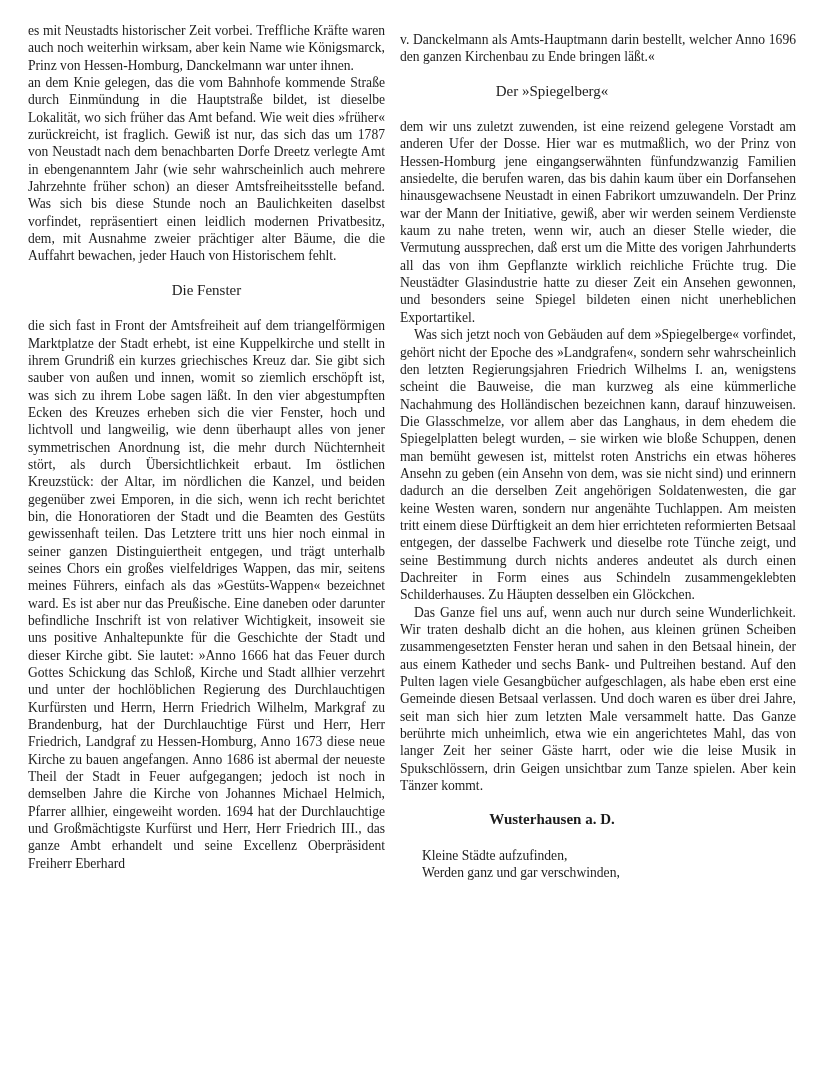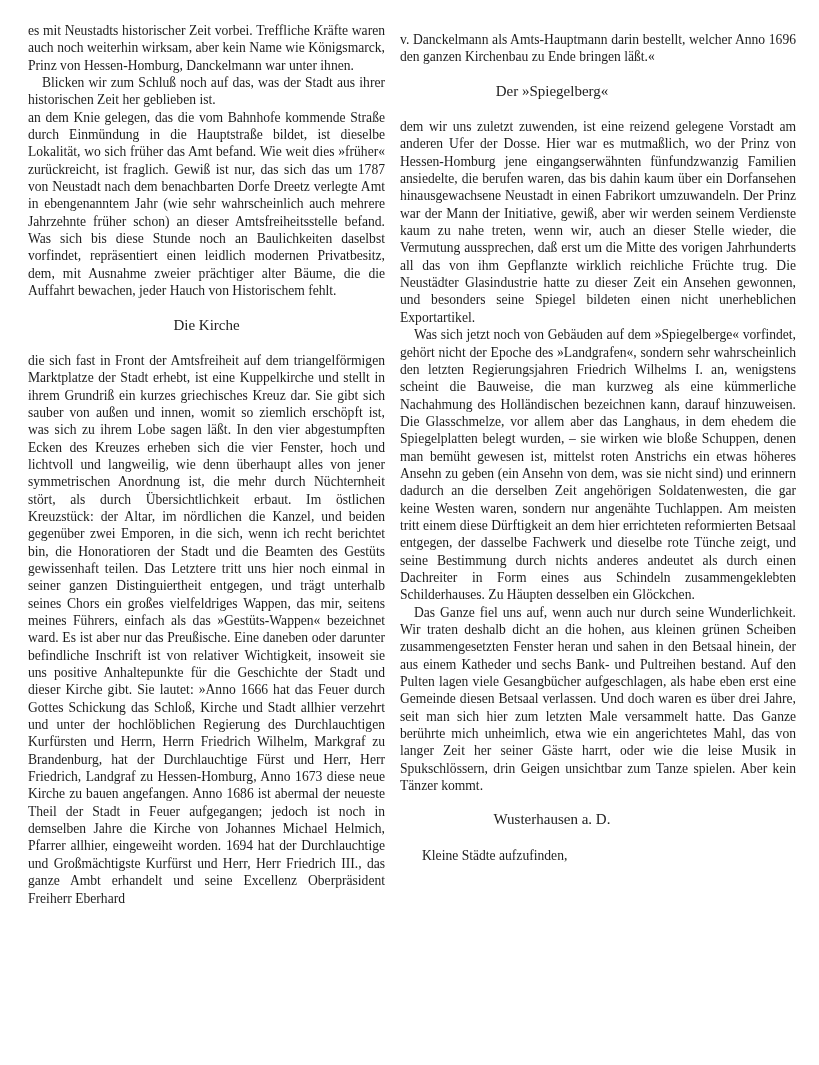--- a/index.html
+++ b/index.html
@@ -32,55 +32,55 @@
     hyphens: auto;
     -webkit-hyphens: auto;
   }
   .para-indent { text-indent: 14px; }
   .section-heading {
     font-size: 15px;
     font-weight: normal;
     text-align: center;
     margin: 17px 0 18px 0;
   }
-  .section-heading.bold { font-weight: normal; }
+  .section-heading.bold { font-weight: bold; }
   
   .col-right .section-heading { padding-right: 92px; }
   .poem { margin: 0; padding-left: 22px; }
   .poem-line { text-align: center; }
   .page-number {
     position: absolute;
     left: 28px;
     top: 1033px;
     font-size: 11.5px;
     line-height: 14px;
   }
 </style>
 </head>
 <body>
 
 <div class="page">
   <div class="cols">
 
     <div class="col col-left">
       <p>es mit Neustadts historischer Zeit vorbei. Treffliche Kräfte waren auch noch weiterhin wirksam, aber kein Name wie Königsmarck, Prinz von Hessen-Homburg, Danckelmann war unter ihnen.</p>
-      <p class="para-indent">Blicken wir zum Schluß noch auf das, was der Stadt aus ihrer historischen Zeit her geblieben ist.</p>
       <p>an dem Knie gelegen, das die vom Bahnhofe kommende Straße durch Einmündung in die Hauptstraße bildet, ist dieselbe Lokalität, wo sich früher das Amt befand. Wie weit dies »früher« zurückreicht, ist fraglich. Gewiß ist nur, das sich das um 1787 von Neustadt nach dem benachbarten Dorfe Dreetz verlegte Amt in ebengenanntem Jahr (wie sehr wahrscheinlich auch mehrere Jahrzehnte früher schon) an dieser Amtsfreiheitsstelle befand. Was sich bis diese Stunde noch an Baulichkeiten daselbst vorfindet, repräsentiert einen leidlich modernen Privatbesitz, dem, mit Ausnahme zweier prächtiger alter Bäume, die die Auffahrt bewachen, jeder Hauch von Historischem fehlt.</p>
-      <div class="section-heading">Die Kirche</div>
+      <div class="section-heading">Die Fenster</div>
       <p>die sich fast in Front der Amtsfreiheit auf dem triangelförmigen Marktplatze der Stadt erhebt, ist eine Kuppelkirche und stellt in ihrem Grundriß ein kurzes griechisches Kreuz dar. Sie gibt sich sauber von außen und innen, womit so ziemlich erschöpft ist, was sich zu ihrem Lobe sagen läßt. In den vier abgestumpften Ecken des Kreuzes erheben sich die vier Fenster, hoch und lichtvoll und langweilig, wie denn überhaupt alles von jener symmetrischen Anordnung ist, die mehr durch Nüchternheit stört, als durch Übersichtlichkeit erbaut. Im östlichen Kreuzstück: der Altar, im nördlichen die Kanzel, und beiden gegenüber zwei Emporen, in die sich, wenn ich recht berichtet bin, die Honoratioren der Stadt und die Beamten des Gestüts gewissenhaft teilen. Das Letztere tritt uns hier noch einmal in seiner ganzen Distinguiertheit entgegen, und trägt unterhalb seines Chors ein großes vielfeldriges Wappen, das mir, seitens meines Führers, einfach als das »Gestüts-Wappen« bezeichnet ward. Es ist aber nur das Preußische. Eine daneben oder darunter befindliche Inschrift ist von relativer Wichtigkeit, insoweit sie uns positive Anhaltepunkte für die Geschichte der Stadt und dieser Kirche gibt. Sie lautet: »Anno 1666 hat das Feuer durch Gottes Schickung das Schloß, Kirche und Stadt allhier verzehrt und unter der hochlöblichen Regierung des Durchlauchtigen Kurfürsten und Herrn, Herrn Friedrich Wilhelm, Markgraf zu Brandenburg, hat der Durchlauchtige Fürst und Herr, Herr Friedrich, Landgraf zu Hessen-Homburg, Anno 1673 diese neue Kirche zu bauen angefangen. Anno 1686 ist abermal der neueste Theil der Stadt in Feuer aufgegangen; jedoch ist noch in demselben Jahre die Kirche von Johannes Michael Helmich, Pfarrer allhier, eingeweiht worden. 1694 hat der Durchlauchtige und Großmächtigste Kurfürst und Herr, Herr Friedrich III., das ganze Ambt erhandelt und seine Excellenz Oberpräsident Freiherr Eberhard</p>
     </div>
 
     <div class="col col-right">
       <p>v. Danckelmann als Amts-Hauptmann darin bestellt, welcher Anno 1696 den ganzen Kirchenbau zu Ende bringen läßt.«</p>
       <div class="section-heading">Der »Spiegelberg«</div>
       <p>dem wir uns zuletzt zuwenden, ist eine reizend gelegene Vorstadt am anderen Ufer der Dosse. Hier war es mutmaßlich, wo der Prinz von Hessen-Homburg jene eingangserwähnten fünfundzwanzig Familien ansiedelte, die berufen waren, das bis dahin kaum über ein Dorfansehen hinausgewachsene Neustadt in einen Fabrikort umzuwandeln. Der Prinz war der Mann der Initiative, gewiß, aber wir werden seinem Verdienste kaum zu nahe treten, wenn wir, auch an dieser Stelle wieder, die Vermutung aussprechen, daß erst um die Mitte des vorigen Jahrhunderts all das von ihm Gepflanzte wirklich reichliche Früchte trug. Die Neustädter Glasindustrie hatte zu dieser Zeit ein Ansehen gewonnen, und besonders seine Spiegel bildeten einen nicht unerheblichen Exportartikel.</p>
       <p class="para-indent">Was sich jetzt noch von Gebäuden auf dem »Spiegelberge« vorfindet, gehört nicht der Epoche des »Landgrafen«, sondern sehr wahrscheinlich den letzten Regierungsjahren Friedrich Wilhelms I. an, wenigstens scheint die Bauweise, die man kurzweg als eine kümmerliche Nachahmung des Holländischen bezeichnen kann, darauf hinzuweisen. Die Glasschmelze, vor allem aber das Langhaus, in dem ehedem die Spiegelplatten belegt wurden, – sie wirken wie bloße Schuppen, denen man bemüht gewesen ist, mittelst roten Anstrichs ein etwas höheres Ansehn zu geben (ein Ansehn von dem, was sie nicht sind) und erinnern dadurch an die derselben Zeit angehörigen Soldatenwesten, die gar keine Westen waren, sondern nur angenähte Tuchlappen. Am meisten tritt einem diese Dürftigkeit an dem hier errichteten reformierten Betsaal entgegen, der dasselbe Fachwerk und dieselbe rote Tünche zeigt, und seine Bestimmung durch nichts anderes andeutet als durch einen Dachreiter in Form eines aus Schindeln zusammengeklebten Schilderhauses. Zu Häupten desselben ein Glöckchen.</p>
       <p class="para-indent">Das Ganze fiel uns auf, wenn auch nur durch seine Wunderlichkeit. Wir traten deshalb dicht an die hohen, aus kleinen grünen Scheiben zusammengesetzten Fenster heran und sahen in den Betsaal hinein, der aus einem Katheder und sechs Bank- und Pultreihen bestand. Auf den Pulten lagen viele Gesangbücher aufgeschlagen, als habe eben erst eine Gemeinde diesen Betsaal verlassen. Und doch waren es über drei Jahre, seit man sich hier zum letzten Male versammelt hatte. Das Ganze berührte mich unheimlich, etwa wie ein angerichtetes Mahl, das von langer Zeit her seiner Gäste harrt, oder wie die leise Musik in Spukschlössern, drin Geigen unsichtbar zum Tanze spielen. Aber kein Tänzer kommt.</p>
       <div class="section-heading bold">Wusterhausen a. D.</div>
       <div class="poem">
         <p class="poem-line">Kleine Städte aufzufinden,</p>
+        <p class="poem-line">Werden ganz und gar verschwinden,</p>
       </div>
     </div>
 
   </div>
 
   <div class="page-number">154</div>
 </div>
 
 </body></html>

